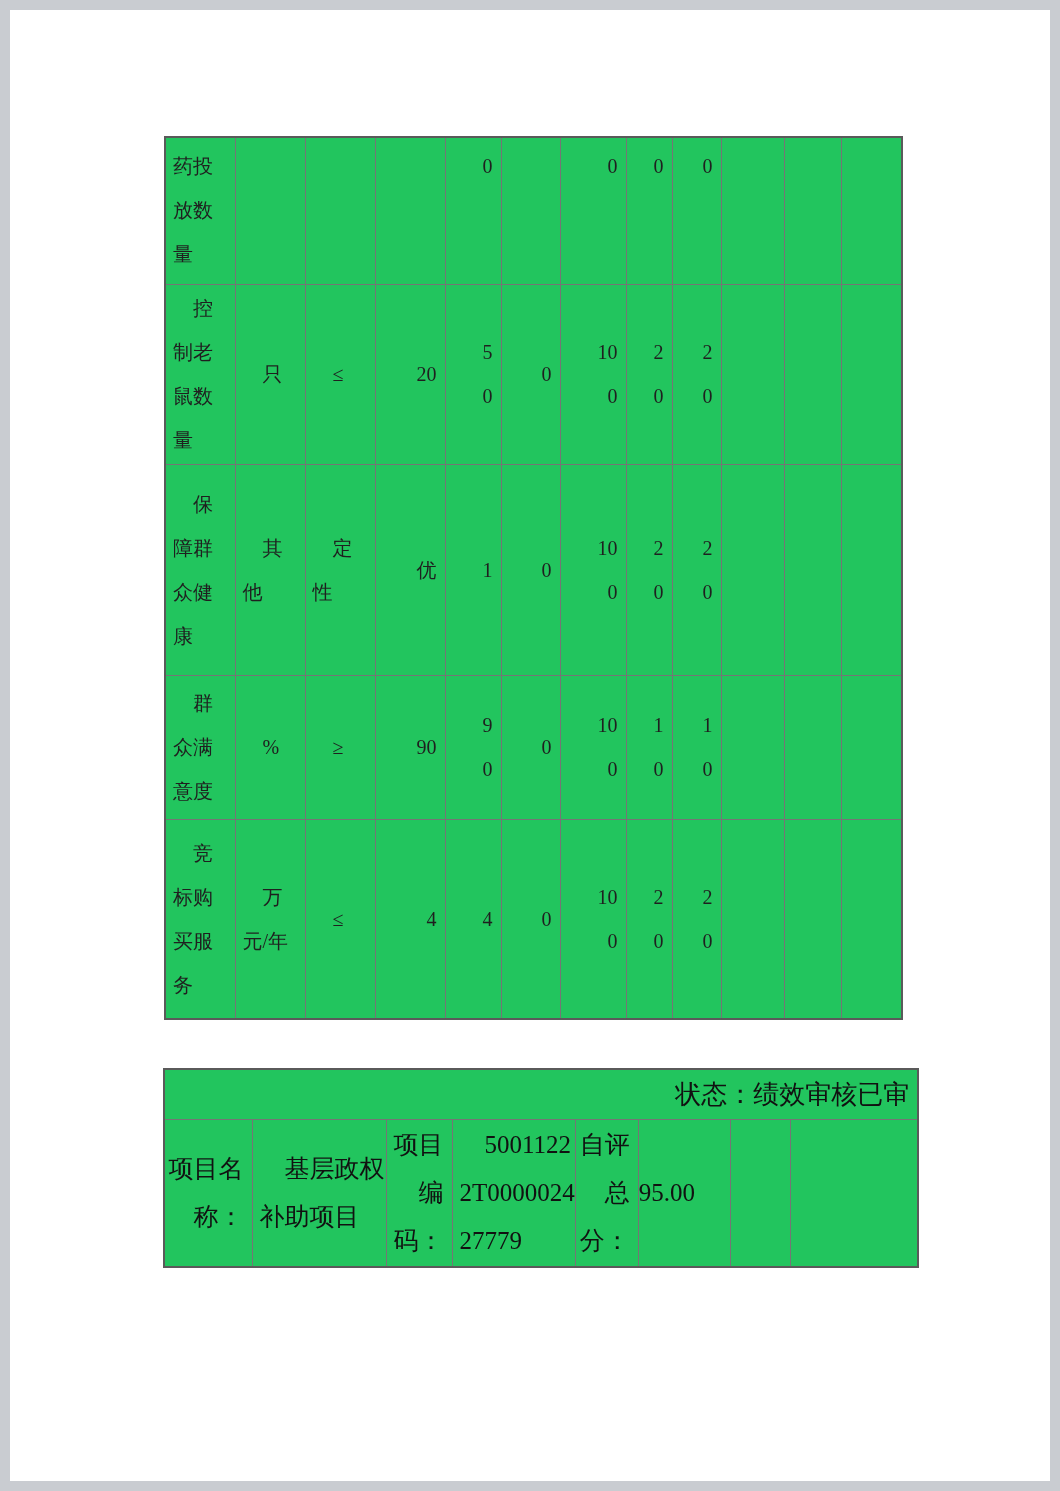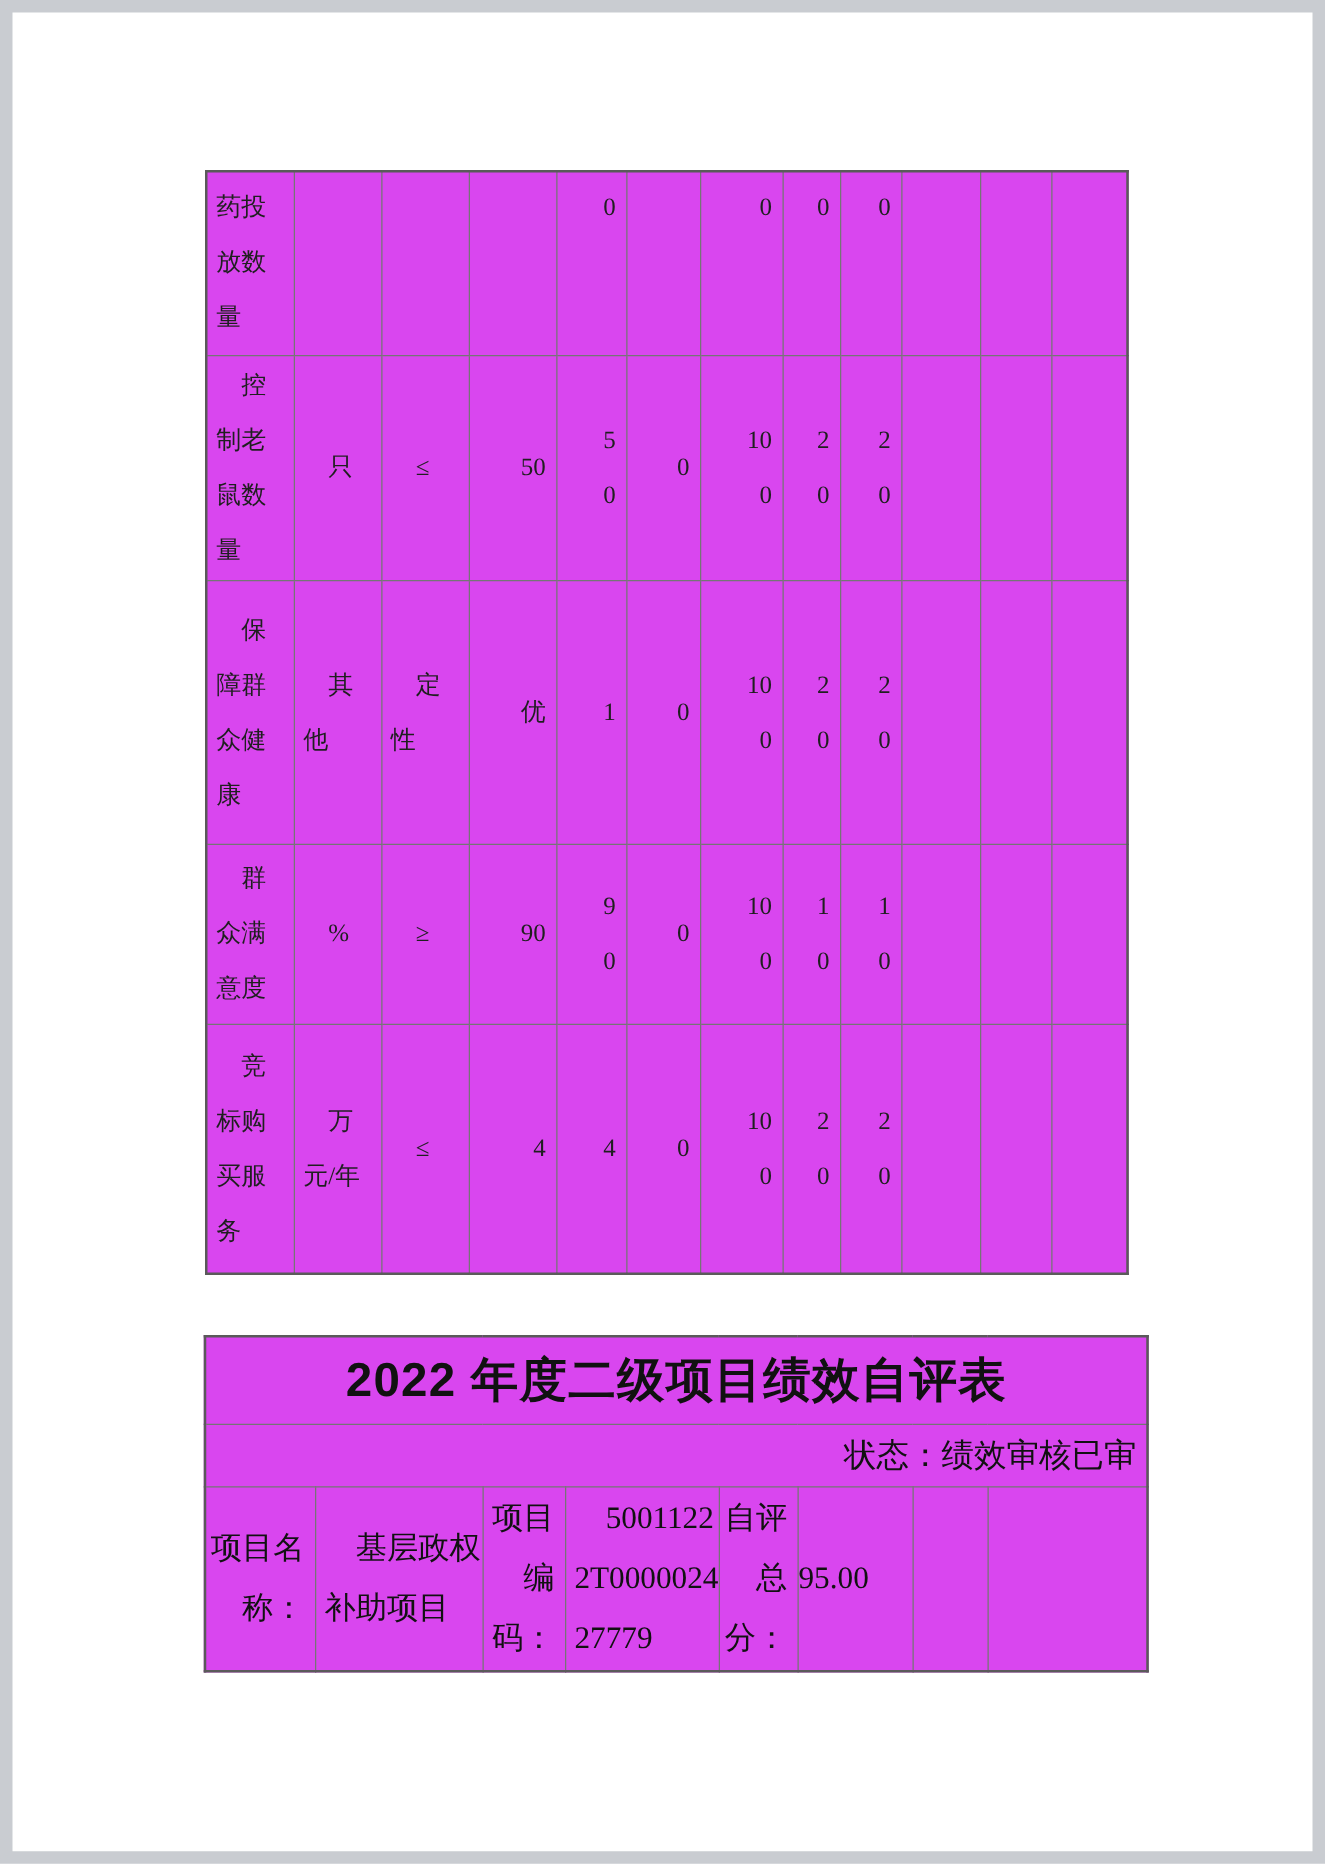--- a/index.html
+++ b/index.html
@@ -5,21 +5,21 @@
   html,body { margin:0; padding:0; }
   body {
     width:1060px; height:1491px; position:relative;
     background:#c9ccd1;
     font-family:"Liberation Serif","DejaVu Serif",serif;
   }
   .paper {
     position:absolute; left:10px; top:10px; width:1040px; height:1471px;
     background:#ffffff;
   }
-  table { border-collapse:collapse; table-layout:fixed; position:absolute; background:#d946ef; }
+  table { border-collapse:collapse; table-layout:fixed; position:absolute; background:#22c55e; }
   td { overflow:hidden; }
 
   
   #t1 { left:154px; top:126px; border:2px solid #5a5a5a; }
   #t1 td {
     border:1.3px solid #757575;
     font-size:20px; line-height:44px; color:#1f1f1f;
     vertical-align:middle; padding:0;
   }
   #t1 tr.rh0 { height:147px; }
@@ -102,21 +102,21 @@
           <div>鼠数</div>
           <div>量</div>
         </td>
         <td class="al">
           <div>　只</div>
         </td>
         <td class="al">
           <div>　≤</div>
         </td>
         <td class="ar">
-          <div>50</div>
+          <div>20</div>
         </td>
         <td class="ar">
           <div>5</div>
           <div>0</div>
         </td>
         <td class="ar">
           <div>0</div>
         </td>
         <td class="ar">
           <div>10</div>
@@ -262,23 +262,20 @@
       <col style="width:88px">
         <col style="width:134px">
         <col style="width:66px">
         <col style="width:109px">
       <col style="width:63px">
         <col style="width:92px">
         <col style="width:60px">
         <col style="width:128px">
     </colgroup>
     <tbody>
-      <tr class="title-row">
-        <td colspan="8" class="t2-title">2022 年度二级项目绩效自评表</td>
-      </tr>
       <tr class="status-row">
         <td colspan="8" class="t2-status">状态：绩效审核已审</td>
       </tr>
       <tr class="data-row">
         <td class="t2c ar">
           <div>项目名</div>
           <div>称：</div>
         </td>
         <td class="t2c al">
           <div>　基层政权</div>

